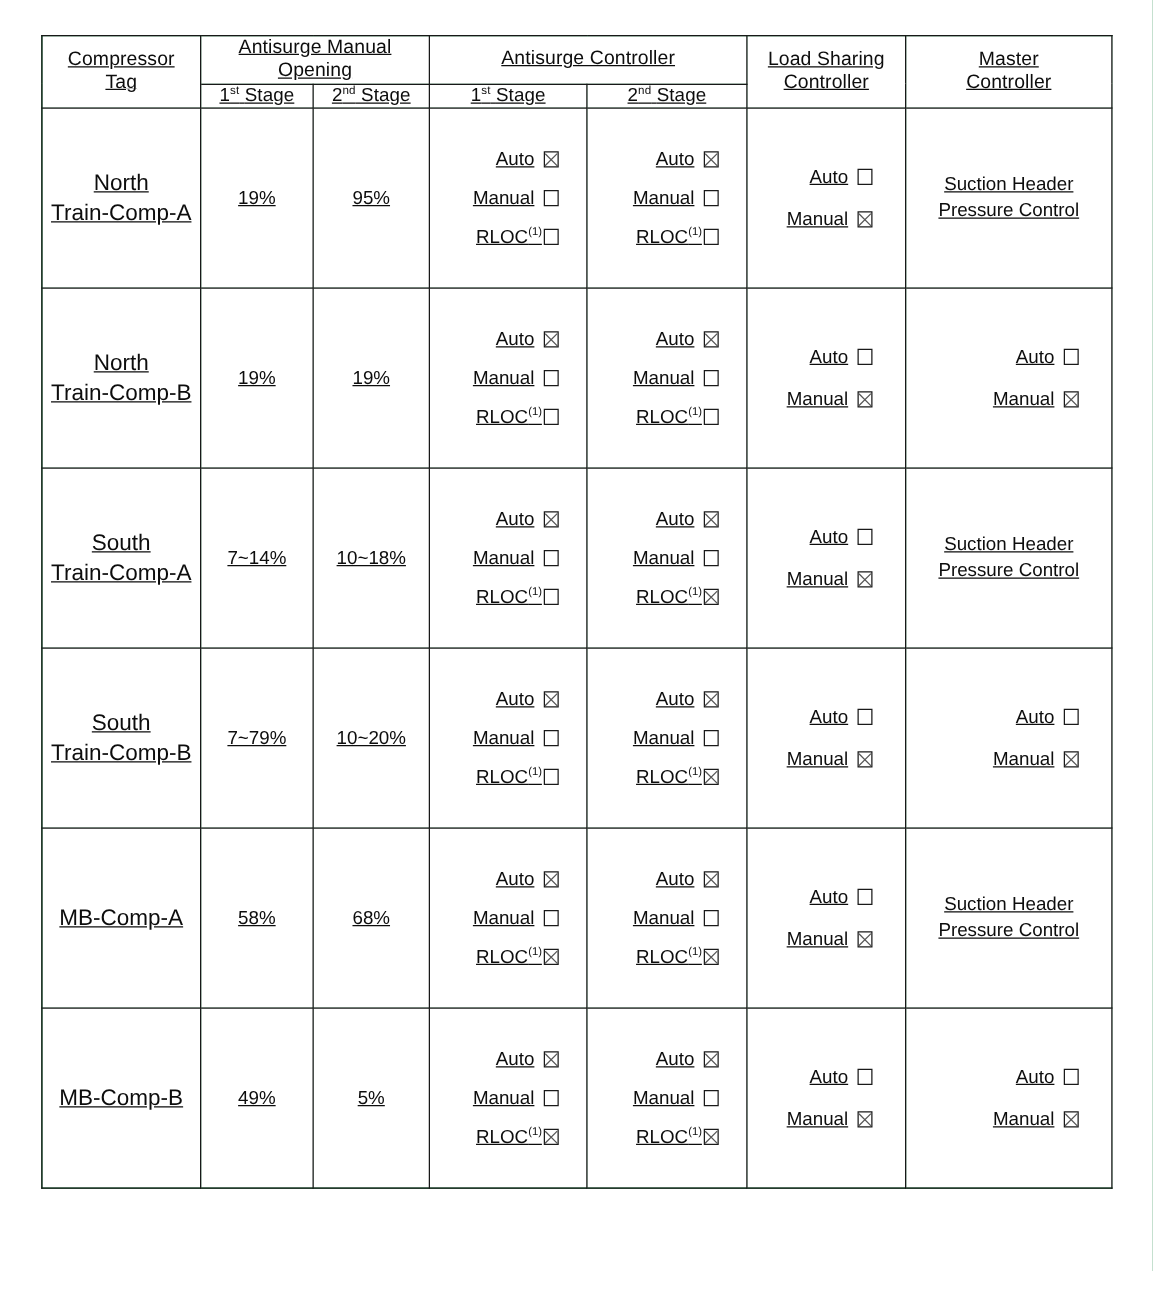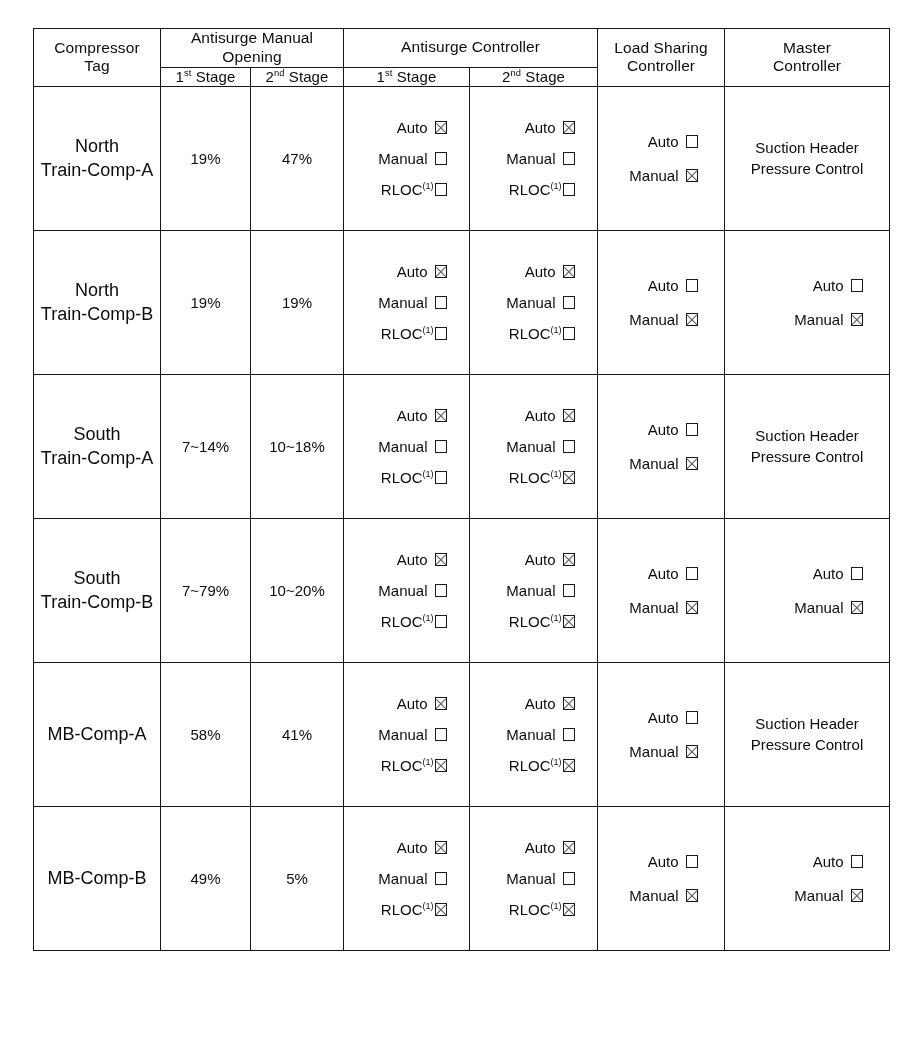--- a/index.html
+++ b/index.html
@@ -24,20 +24,21 @@
   }
 
   table.ctl {
     position: absolute;
     left: 33px;
     top: 28px;
     width: 856px;
     border-collapse: collapse;
     table-layout: fixed;
     background: #15803d;
+    text-decoration: underline;
   }
 
   table.ctl td, table.ctl th {
     border: 1.6px solid #181818;
     padding: 0;
     vertical-align: middle;
     text-align: center;
     font-weight: normal;
     background: #ffffff;
   }
@@ -196,21 +197,21 @@
         <th class="hd-sub">
           <span>2</span><sup>nd</sup>&nbsp;<span>Stage</span>
         </th>
       </tr>
     </thead>
 
     <tbody id="tbody">
         <tr class="datarow">
           <td class="cell-tag"><span>North</span><br><span>Train-Comp-A</span></td>
           <td class="cell-pct">19%</td>
-          <td class="cell-pct">47%</td>
+          <td class="cell-pct">95%</td>
           <td>
             <div class="optstack">
               <div class="opt">
                 <span class="olabel">Auto</span>
                 <span class="gap-wide"></span>
                 <span class="box checked"></span>
               </div>
               <div class="opt">
                 <span class="olabel">Manual</span>
                 <span class="gap-wide"></span>
@@ -454,21 +455,21 @@
                 <span class="olabel">Manual</span>
                 <span class="gap-wide"></span>
                 <span class="box checked"></span>
               </div>
             </div>
           </td>
         </tr>
         <tr class="datarow">
           <td class="cell-tag"><span>MB-Comp-A</span></td>
           <td class="cell-pct">58%</td>
-          <td class="cell-pct">41%</td>
+          <td class="cell-pct">68%</td>
           <td>
             <div class="optstack">
               <div class="opt">
                 <span class="olabel">Auto</span>
                 <span class="gap-wide"></span>
                 <span class="box checked"></span>
               </div>
               <div class="opt">
                 <span class="olabel">Manual</span>
                 <span class="gap-wide"></span>

